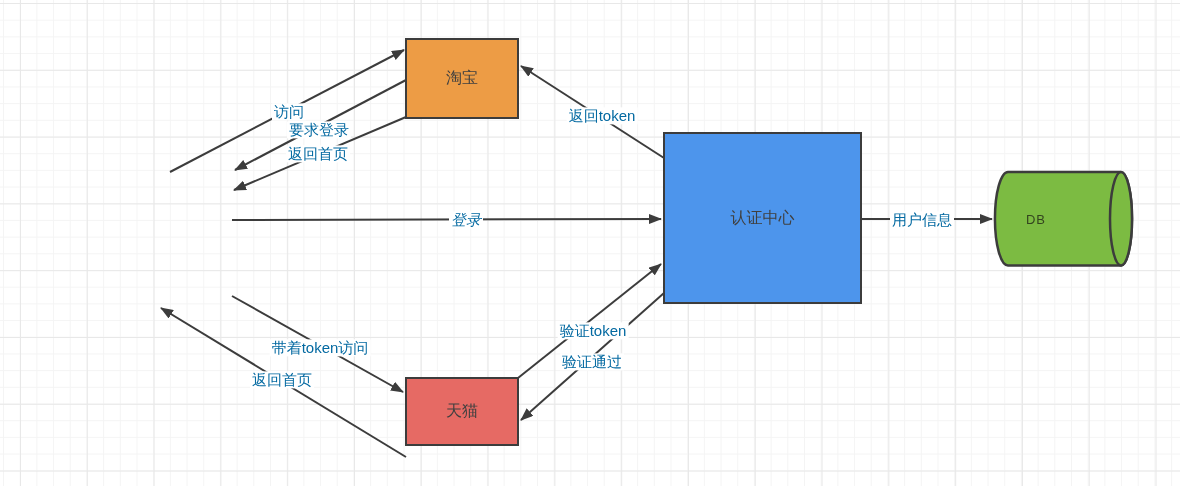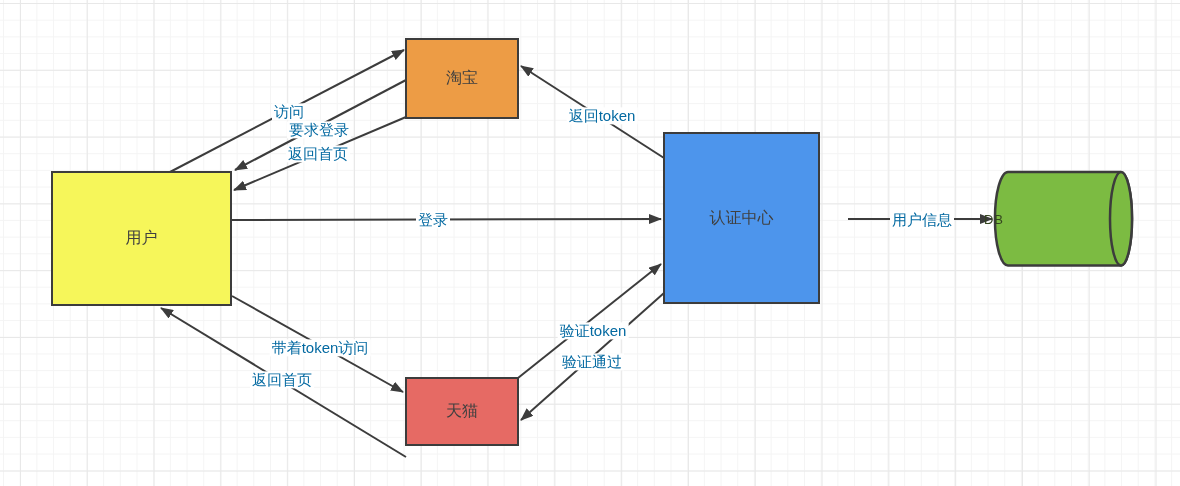--- a/index.html
+++ b/index.html
@@ -66,34 +66,33 @@
     <line x1="664" y1="293" x2="521" y2="420" stroke="#3c3c3c" stroke-width="2" marker-end="url(#arrow)"></line>
     <line x1="232" y1="296" x2="403" y2="392" stroke="#3c3c3c" stroke-width="2" marker-end="url(#arrow)"></line>
     <line x1="406" y1="457" x2="161" y2="308" stroke="#3c3c3c" stroke-width="2" marker-end="url(#arrow)"></line>
 
     <g>
       <path d="M1008,172 A13,46.5 0 0 0 1008,265.5 L1121,265.5 A11,46.5 0 0 0 1121,172 Z" fill="#7cbb42" stroke="#3c3c3c" stroke-width="2.5" style="fill: rgb(124, 187, 66);"></path>
       <ellipse cx="1121" cy="218.7" rx="11" ry="46.7" fill="#7cbb42" stroke="#3c3c3c" stroke-width="2.5" style="fill: rgb(124, 187, 66);"></ellipse>
     </g>
   </svg>
 
-  <div class="node" style="left: 51px; top: 171px; width: 181px; height: 135px; background-color: rgb(246, 246, 90);">用户</div>
 
   <div class="node" style="left: 405px; top: 38px; width: 114px; height: 81px; background-color: rgb(237, 156, 69);">淘宝</div>
 
-  <div class="node" style="left: 663px; top: 132px; width: 157px; height: 172px; background-color: rgb(77, 149, 236);">认证中心</div>
+  <div class="node" style="left: 663px; top: 132px; width: 199px; height: 172px; background-color: rgb(77, 149, 236);">认证中心</div>
 
   <div class="node" style="left: 405px; top: 377px; width: 114px; height: 69px; background-color: rgb(230, 106, 100);">天猫</div>
 
-  <div class="db-label" style="left:994px; top:219px;text-align:right;">DB</div>
+  <div class="db-label" style="left:1036px; top:219px;text-align:right;">DB</div>
 
   <div class="edge-label" style="left:289px; top:112px;">访问</div>
   <div class="edge-label" style="left:319px; top:130px;">要求登录</div>
   <div class="edge-label" style="left:318px; top:154px;">返回首页</div>
-  <div class="edge-label" style="left:433px; top:220px;">登录</div>
+  <div class="edge-label" style="left:466px; top:220px;font-style:italic;">登录</div>
   <div class="edge-label" style="left:594px; top:116px;margin-left:8px;">返回token</div>
   <div class="edge-label" style="left:922px; top:220px;">用户信息</div>
   <div class="edge-label" style="left:593px; top:331px;">验证token</div>
   <div class="edge-label" style="left:592px; top:362px;">验证通过</div>
   <div class="edge-label" style="left:320px; top:348px;">带着token访问</div>
   <div class="edge-label" style="left:282px; top:380px;">返回首页</div>
 
 </div>
 
 </body></html>

